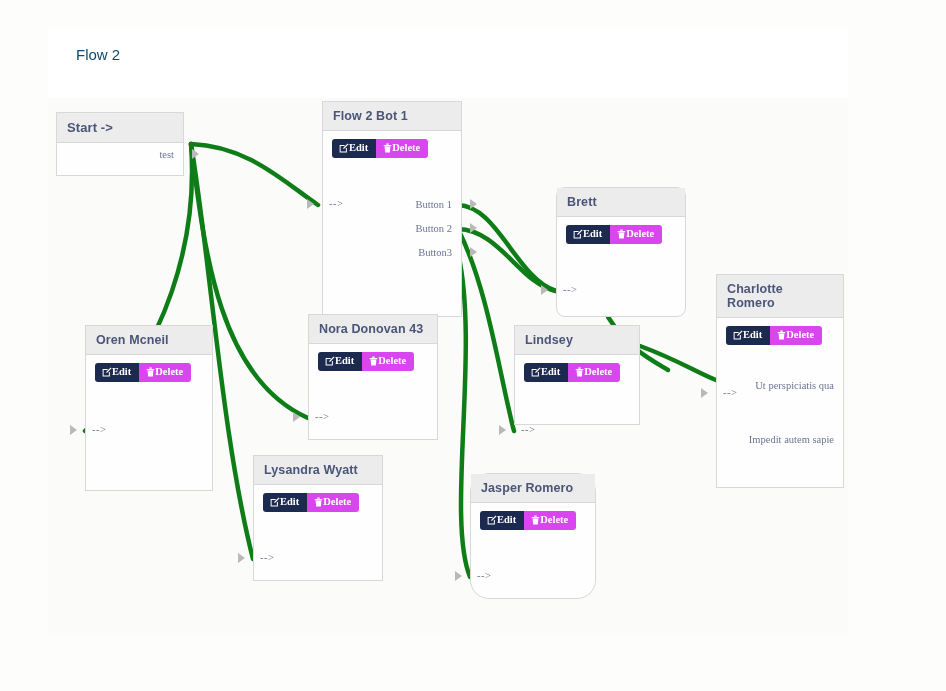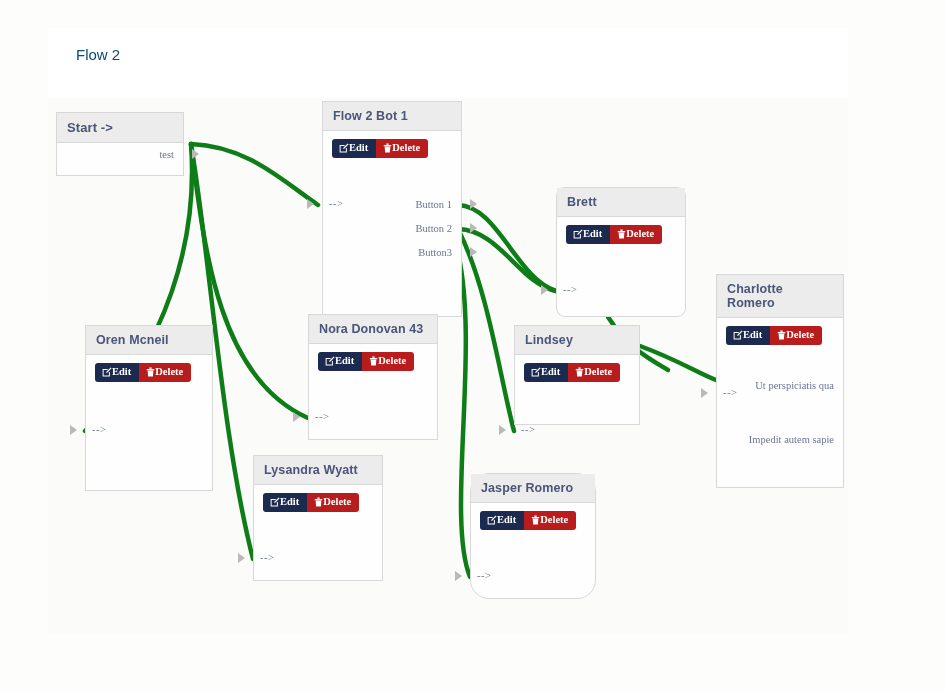--- a/index.html
+++ b/index.html
@@ -87,21 +87,21 @@
     align-items: center;
     padding: 4px 8px 4px 7px;
     font-size: 10.5px;
     font-weight: bold;
     color: #ffffff;
     cursor: pointer;
     line-height: 1;
     white-space: nowrap;
   }
   .btn-edit  { background: #1b2a4e; }
-  .btn-del   { background: #b91c1c; }
+  .btn-del   { background: #d946ef; }
   .btn svg { display: block; }
   
   .port-in {
     position: absolute;
     font-size: 10.5px;
     color: #6b7494;
     letter-spacing: .5px;
   }
   .port-out {
     position: absolute;

